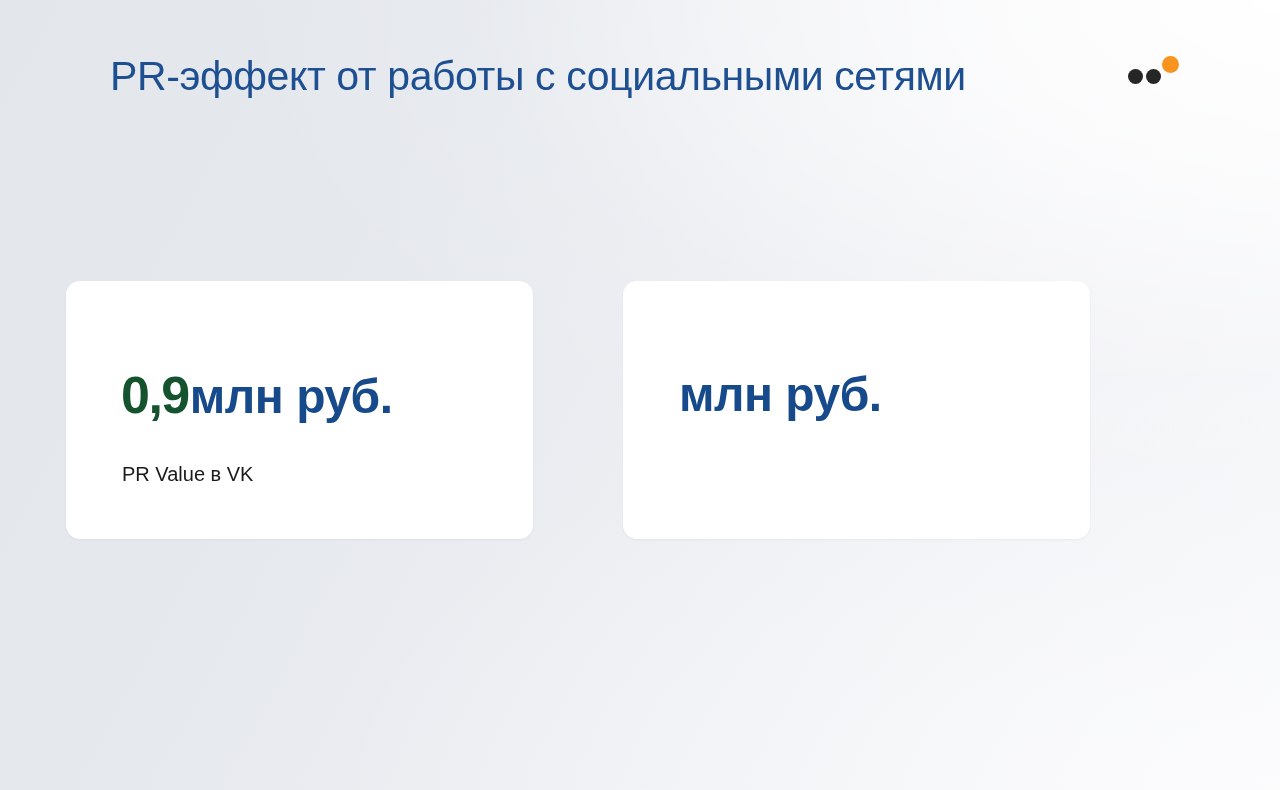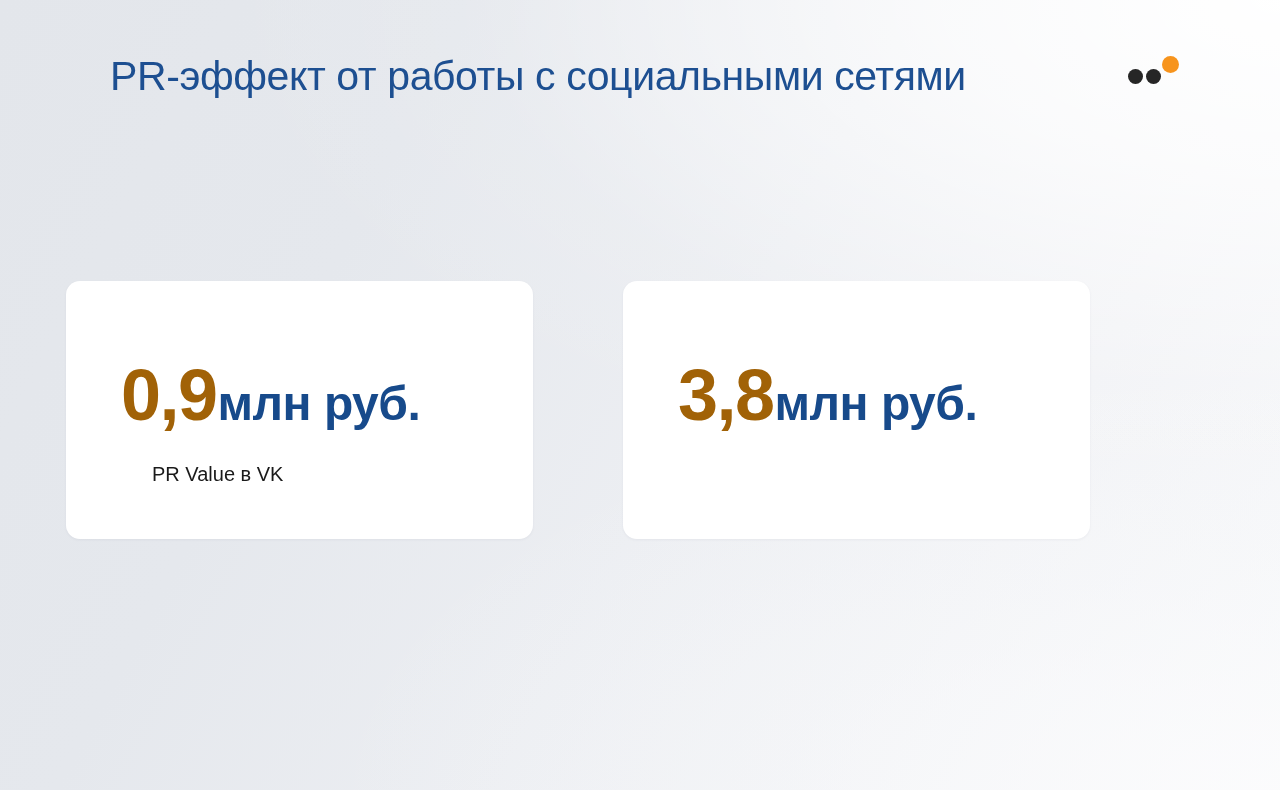--- a/index.html
+++ b/index.html
@@ -97,44 +97,43 @@
   .kpi-value-row {
     position: absolute;
     left: 55px;
     right: 20px;
     top: 78px;
     display: flex;
     align-items: baseline;
     white-space: nowrap;
   }
   .kpi-number {
-    font-size: 72px;
+    font-size: 52px;
     line-height: 72px;
     font-weight: 700;
     letter-spacing: -1.5px;
-    color: #a16207;
+    color: #14532d;
   }
   .kpi-unit {
     font-size: 48px;
     line-height: 72px;
     font-weight: 700;
     letter-spacing: -0.5px;
     color: #174a8b;
     margin-left: 1px;
   }
   .kpi-label {
     position: absolute;
     left: 56px;
     top: 180px;
     font-size: 20px;
     line-height: 26px;
     font-weight: 400;
     color: #1a1a1a;
     white-space: nowrap;
-    margin-left: 30px;
   }
 </style>
 </head>
 <body>
 
 <div class="slide">
 
   <h1 class="slide-title">PR-эффект от работы с социальными сетями</h1>
 
   <div class="logo-dots">
@@ -148,19 +147,18 @@
     <div class="kpi-card">
       <div class="kpi-value-row">
         <span class="kpi-number">0,9</span>
         <span class="kpi-unit">млн руб.</span>
       </div>
       <div class="kpi-label">PR Value в VK</div>
     </div>
 
     <div class="kpi-card">
       <div class="kpi-value-row">
-        <span class="kpi-number">3,8</span>
         <span class="kpi-unit">млн руб.</span>
       </div>
     </div>
 
   </div>
 </div>
 
 </body></html>

